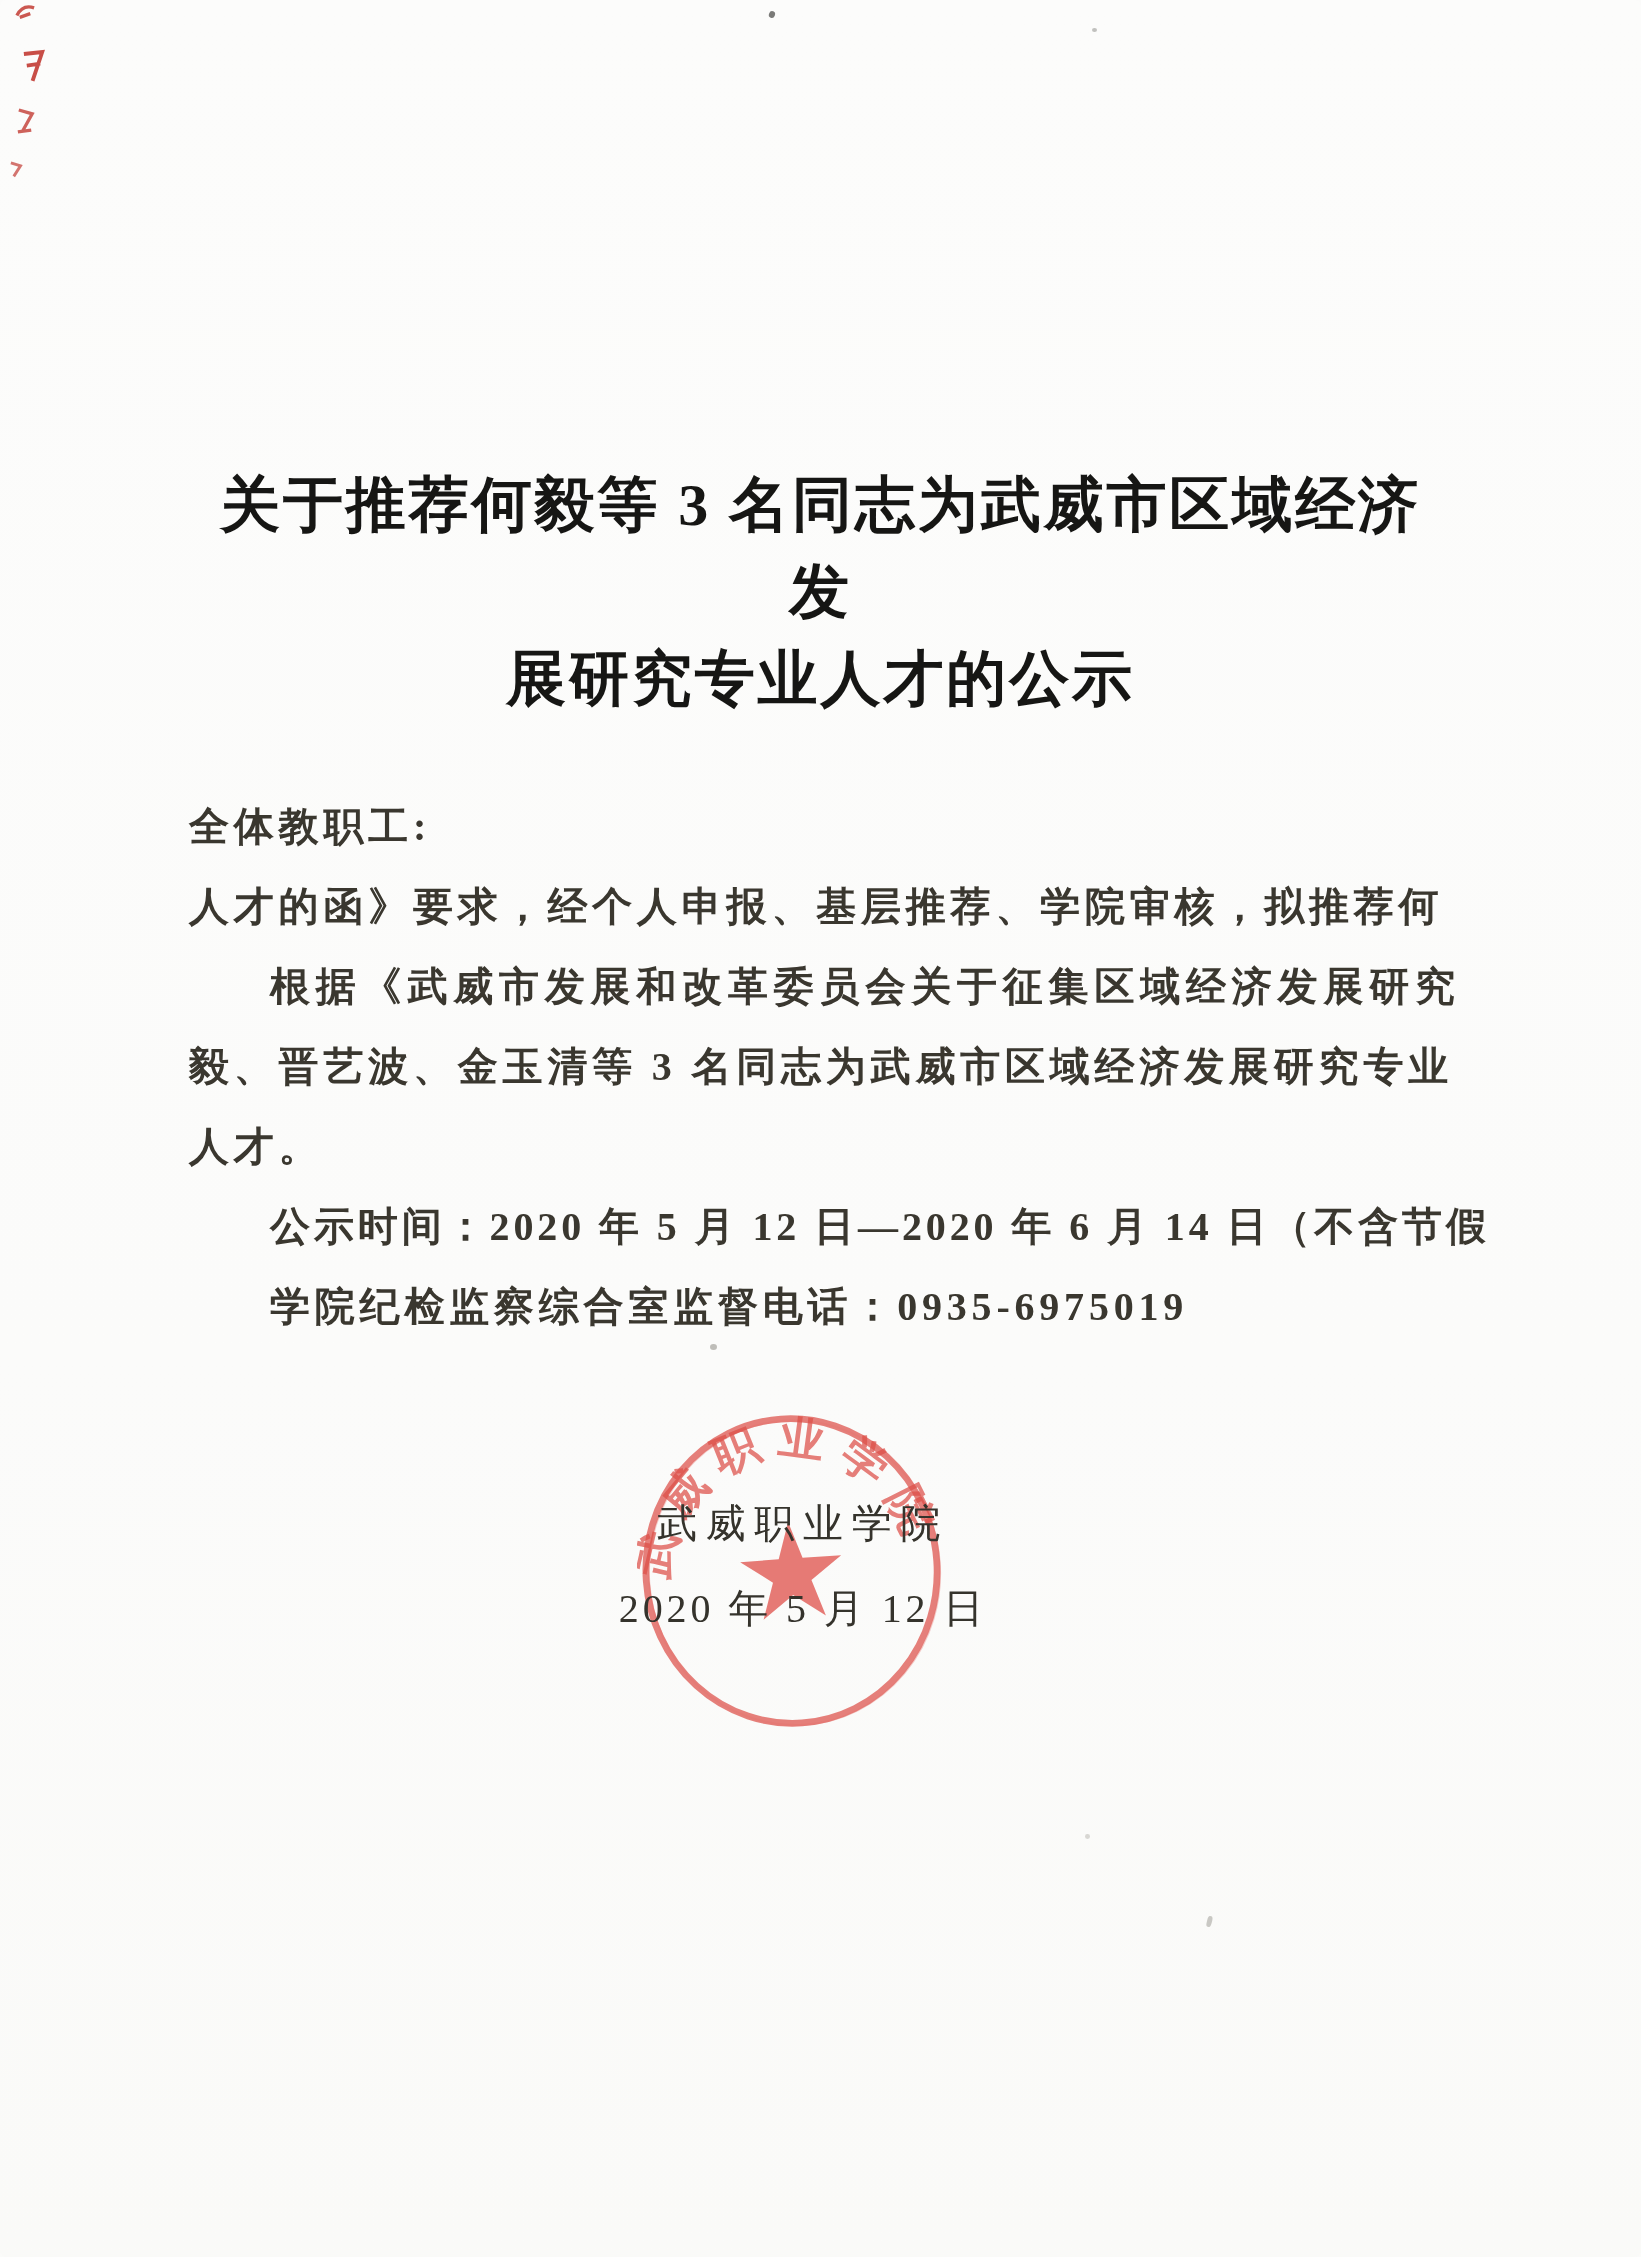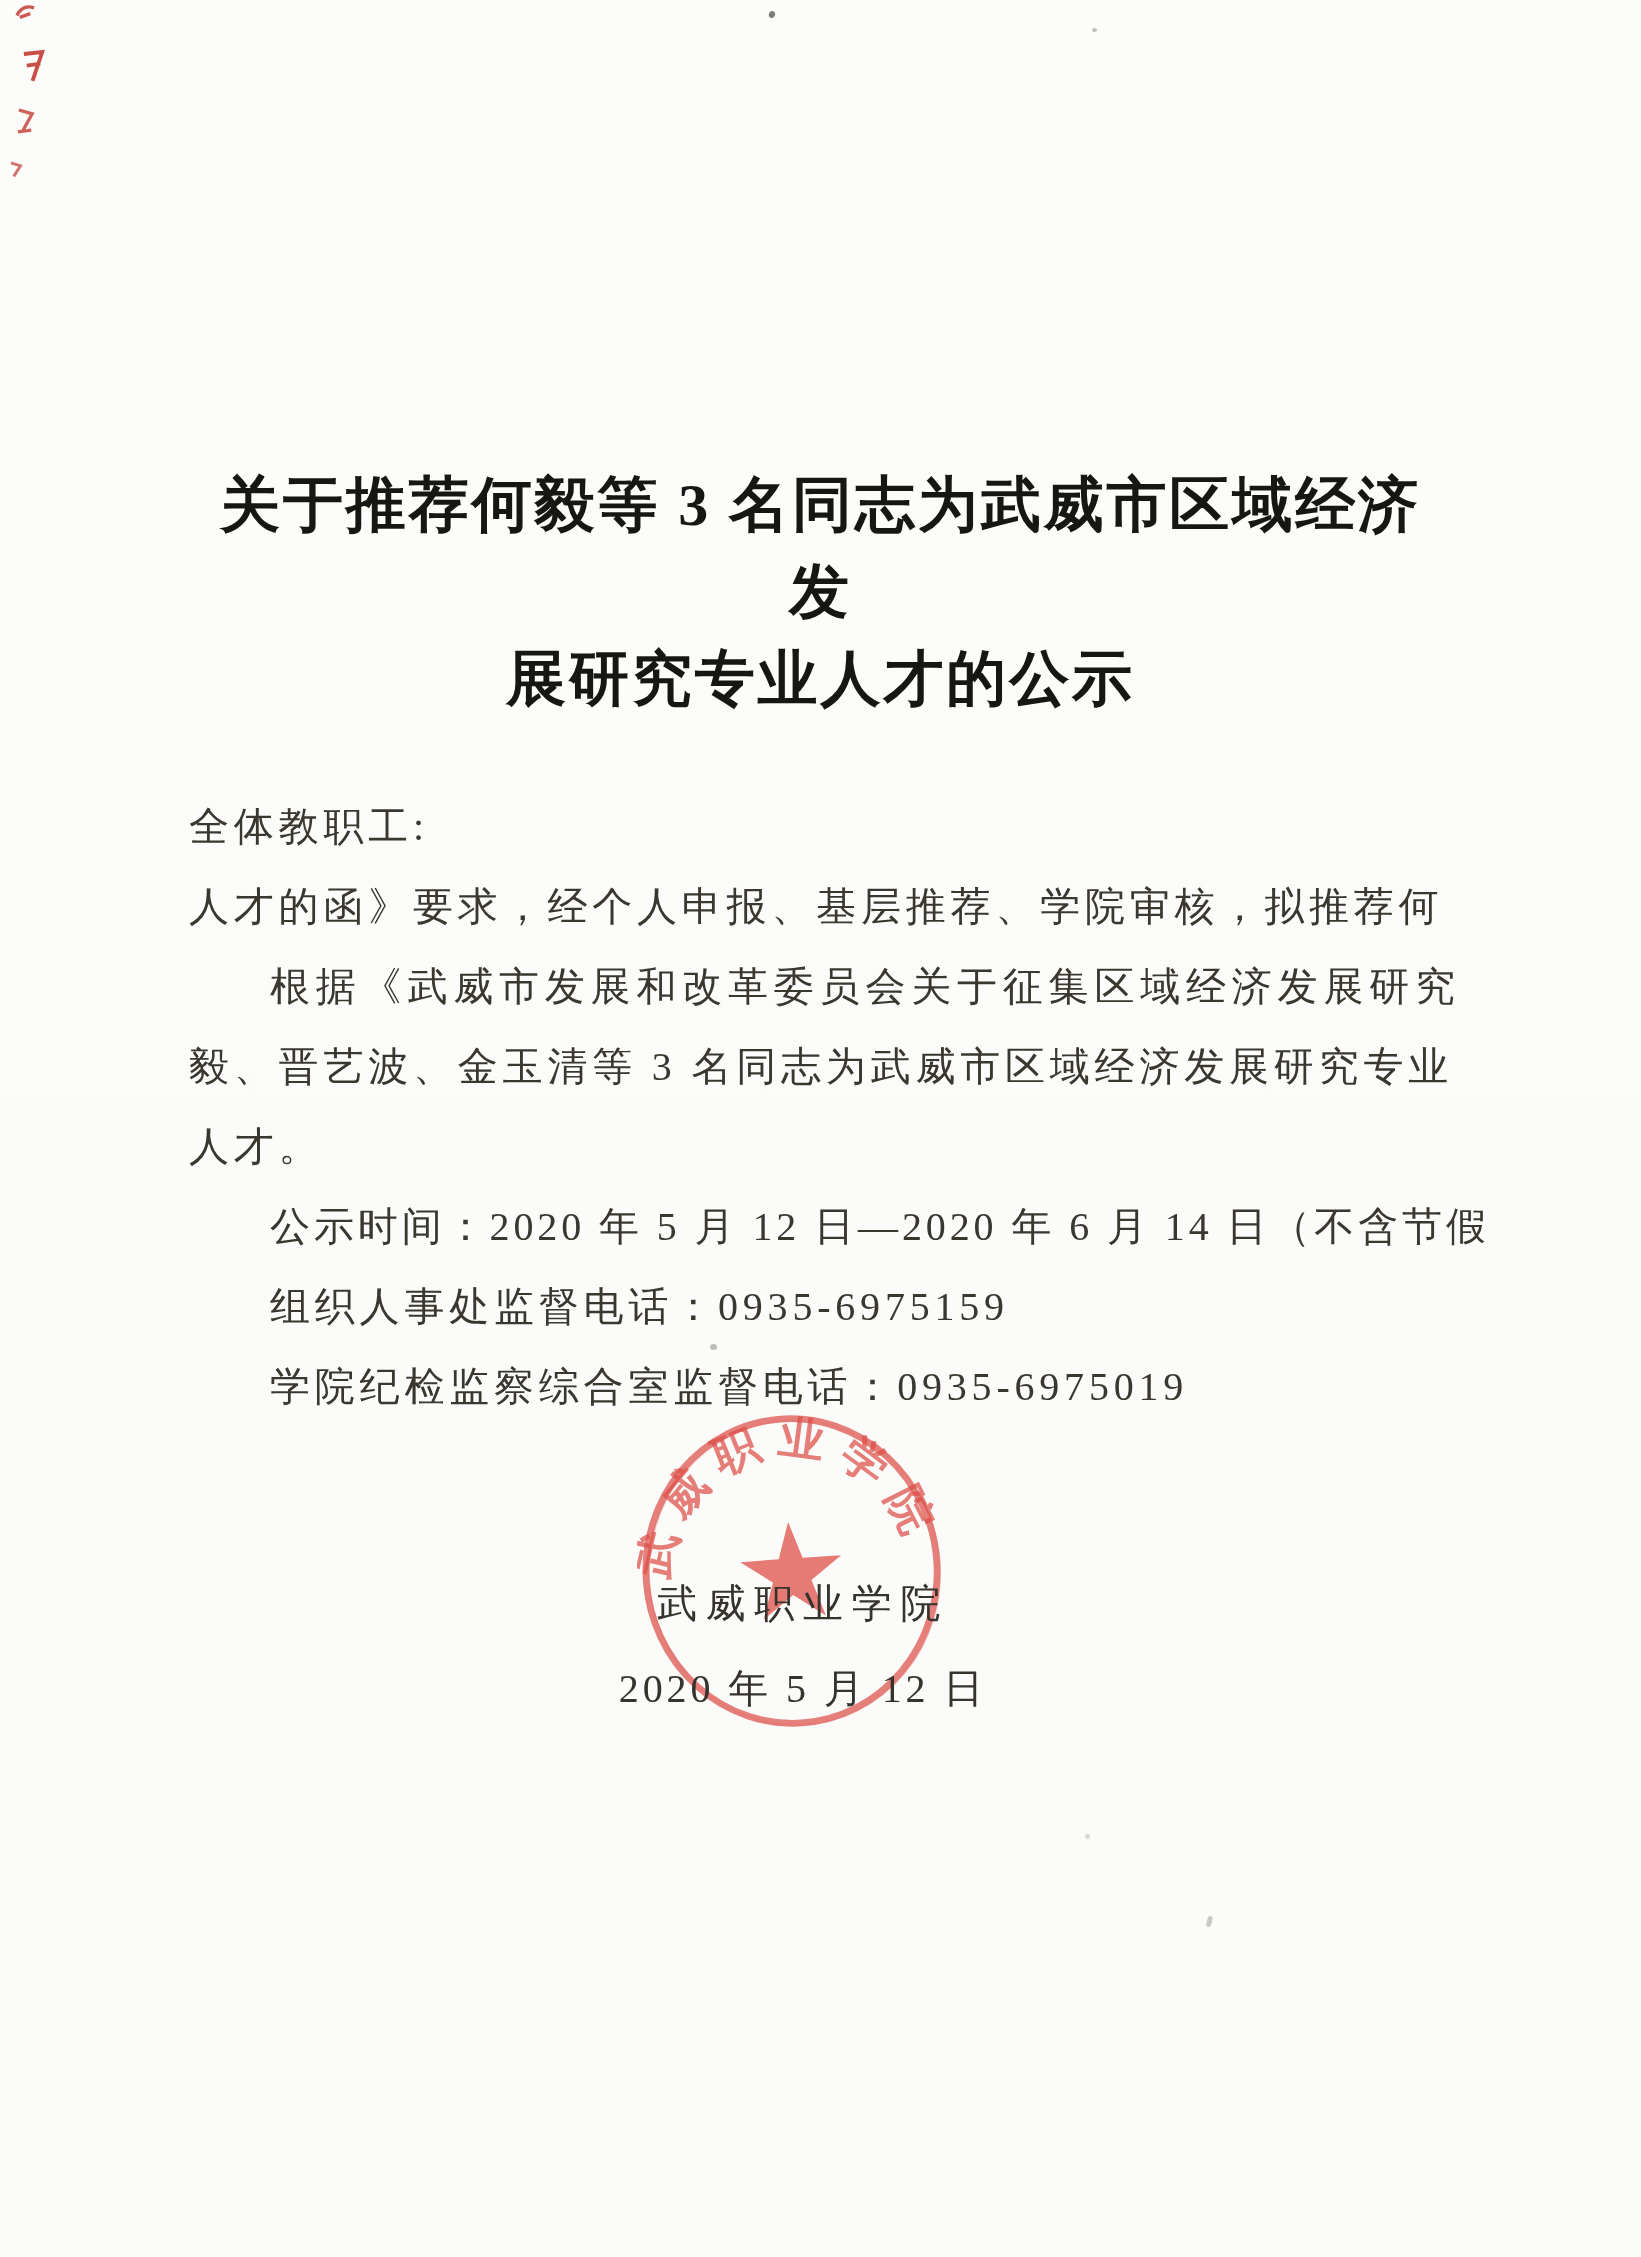--- a/index.html
+++ b/index.html
@@ -24,21 +24,21 @@
     line-height:87px;
     letter-spacing:2.9px;
     color:#161614;
   }
   
   .bodytext{
     margin:64px 197px 0 189px; 
     font-size:40px;
     line-height:80px;
     color:#3a372f;
-    font-weight:400;
+    font-weight:700;
   }
   .line{white-space:nowrap;}
   .indent{padding-left:81px;}
   .sp6{letter-spacing:5.8px;}
   .sp5{letter-spacing:4.8px;}
   .sp4{letter-spacing:3.9px;}
   
   .sigblock{
     margin:137px 197px 0 189px;
     text-align:center;
@@ -100,21 +100,20 @@
   <div class="bodytext">
     <div class="line sp5">全体教职工:</div>
 
     <div class="line sp5">人才的函》要求，经个人申报、基层推荐、学院审核，拟推荐何</div>
     <div class="line indent sp6">根据《武威市发展和改革委员会关于征集区域经济发展研究</div>
     <div class="line sp5">毅、晋艺波、金玉清等 3 名同志为武威市区域经济发展研究专业</div>
     <div class="line sp5">人才。</div>
 
     <div class="line indent sp4">公示时间：2020 年 5 月 12 日—2020 年 6 月 14 日（不含节假</div>
 
-    <div class="line indent sp5">组织人事处监督电话：0935-6975159</div>
     <div class="line indent sp5">学院纪检监察综合室监督电话：0935-6975019</div>
   </div>
 
   <div class="sigblock">
     <div class="sig">武威职业学院</div>
     <div class="date">2020 年 5 月 12 日</div>
   </div>
 
   <svg class="stamp" viewBox="0 0 320 334">
     <defs>

